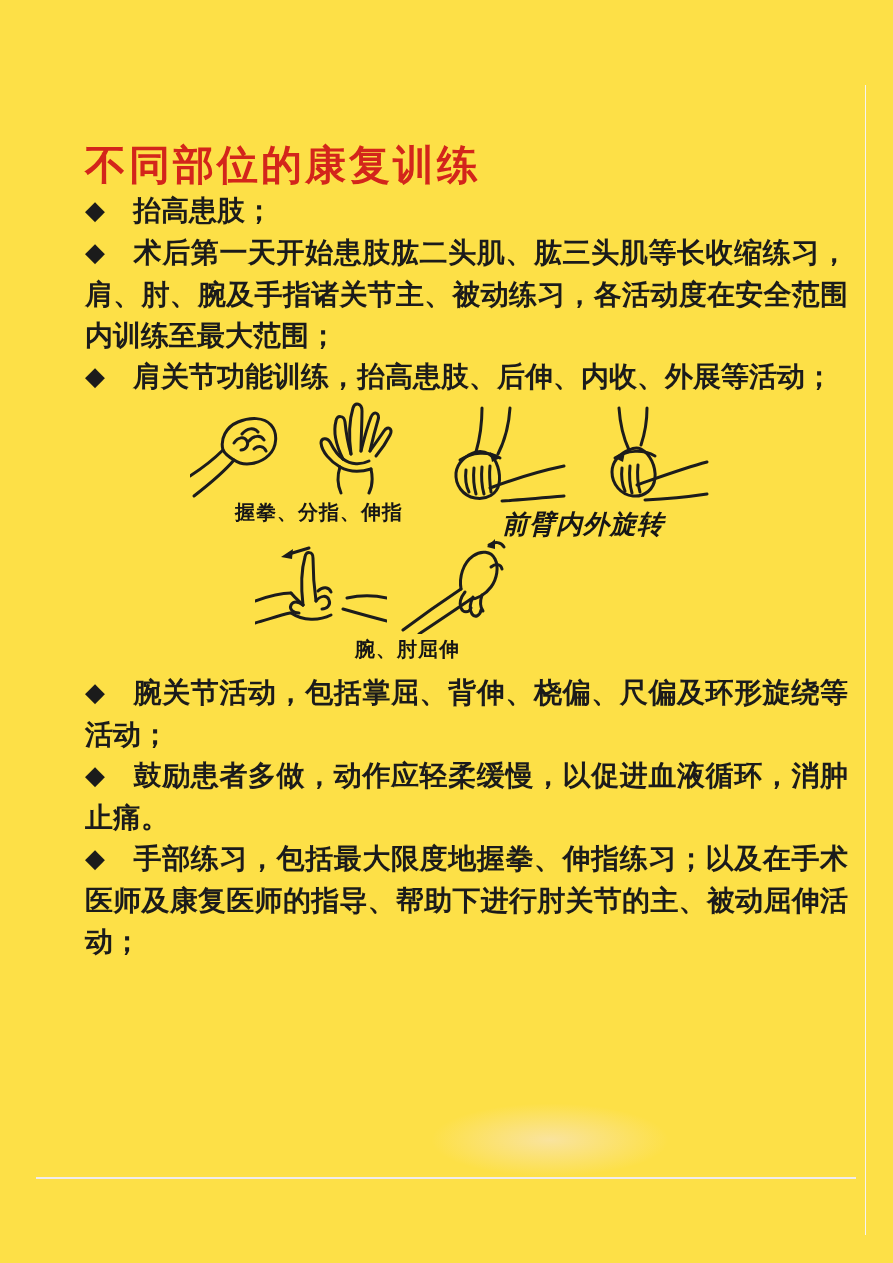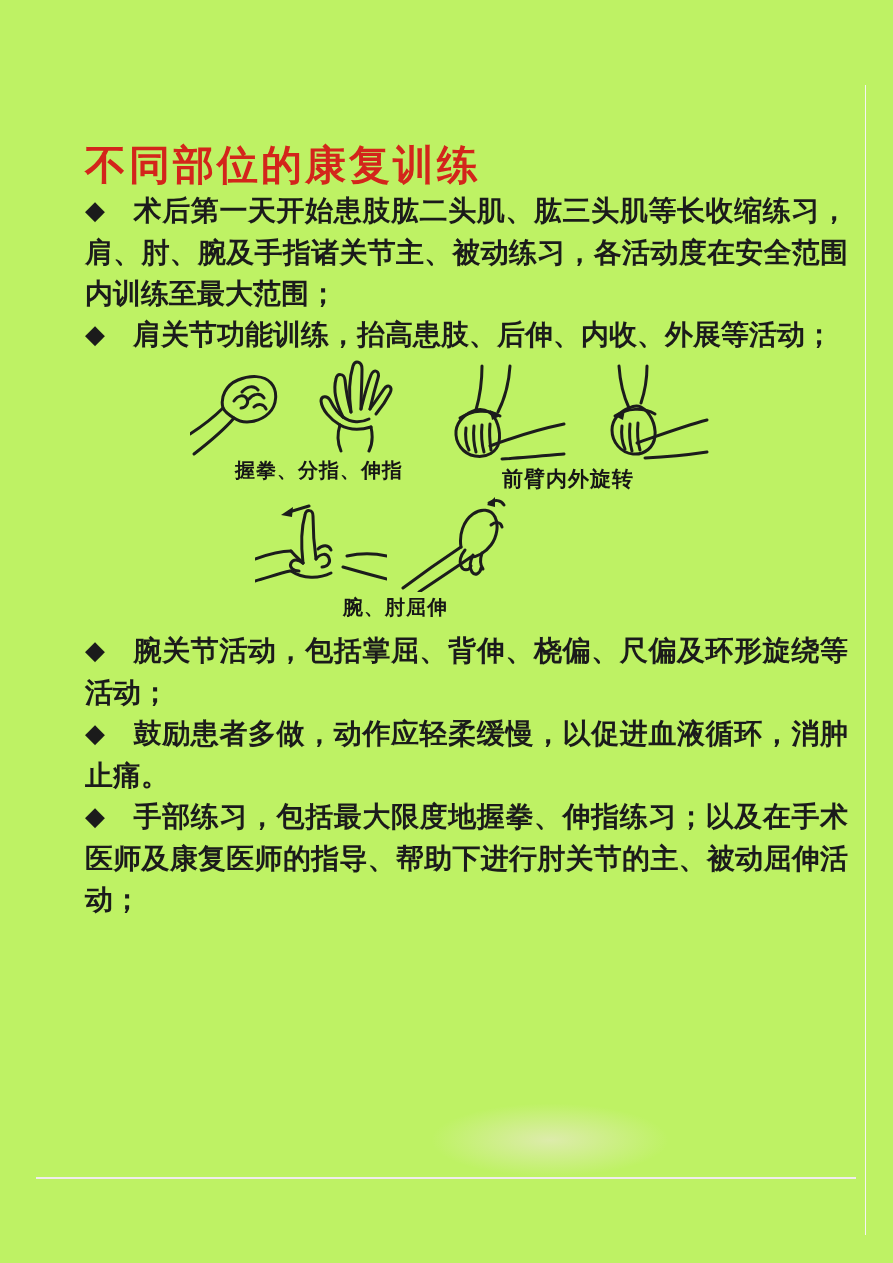--- a/index.html
+++ b/index.html
@@ -6,21 +6,21 @@
   html, body { background: #ffffff; }
   body {
     width: 893px; height: 1263px;
     font-family: "Liberation Serif", serif;
     color: #1b1b1b;
     overflow: hidden;
   }
   .page {
     position: relative;
     width: 893px; height: 1263px;
-    background: #bef264;
+    background: #fde047;
   }
   .content {
     position: absolute;
     left: 85px; top: 140px;
     width: 763px;
   }
   .doc-title {
     font-size: 41px;
     font-weight: bold;
     color: #d3251b;
@@ -71,22 +71,22 @@
   .sketch polygon { fill: #1c1c1c; stroke: none; }
   .fig-caption {
     position: absolute;
     font-size: 20px;
     font-weight: bold;
     color: #161616;
     letter-spacing: 1px;
     white-space: nowrap;
   }
   .cap1 { left: 150px; top: 101px; }
-  .cap2 { left: 417px; top: 109px; font-size: 21px; }
-  .cap3 { left: 258px; top: 238px; text-align: right; }
+  .cap2 { left: 417px; top: 109px; font-size: 26px; font-style: italic; }
+  .cap3 { left: 270px; top: 238px; text-align: right; }
   
   .smudge {
     position: absolute;
     left: 430px; top: 1103px;
     width: 240px; height: 74px;
     background: radial-gradient(ellipse at center, rgba(246,230,229,0.55), rgba(255,255,255,0) 70%);
     border-radius: 50%;
   }
   .scan-line {
     position: absolute;
@@ -104,20 +104,21 @@
 </head>
 <body>
 
 <div class="page">
   <div class="content">
 
     <h1 class="doc-title">不同部位的康复训练</h1>
 
 
 
+    <p class="bullet"><span class="marker">◆</span><span>抬高患肢；</span></p>
 
     <p class="bullet"><span class="marker">◆</span><span>术后第一天开始患肢肱二头肌、肱三头肌等长收缩练习，肩、肘、腕及手指诸关节主、被动练习，各活动度在安全范围内训练至最大范围；</span></p>
 
     <p class="bullet"><span class="marker">◆</span><span>肩关节功能训练，抬高患肢、后伸、内收、外展等活动；</span></p>
 
     <div class="figures">
 
       <svg class="sketch" style="left:105px; top:4px;" width="112" height="98" viewBox="0 0 112 98">
         <path d="M4,94 C22,80 34,70 44,58"></path>
         <path d="M0,74 C14,65 24,57 33,48"></path>

